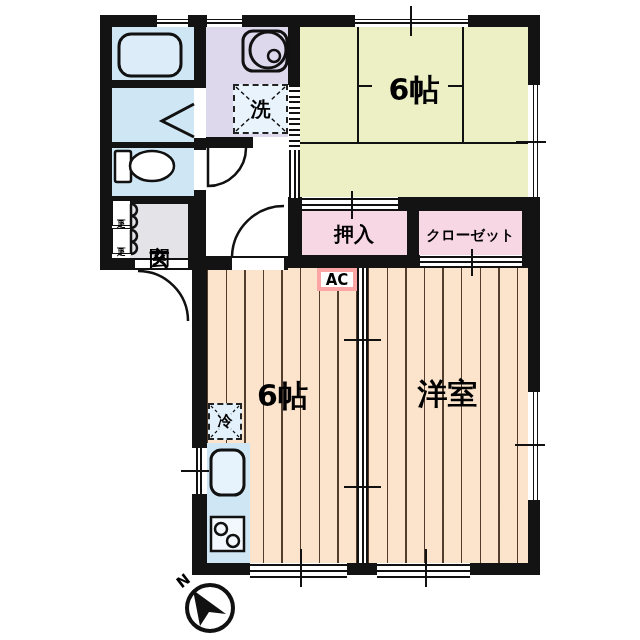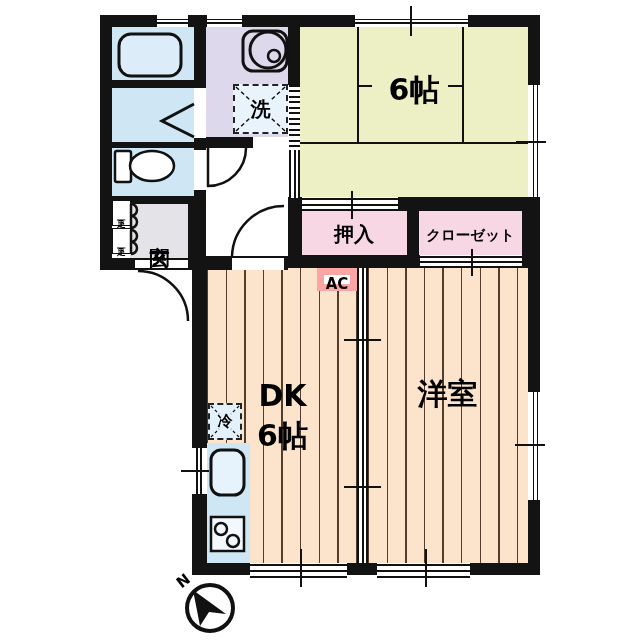--- a/index.html
+++ b/index.html
@@ -119,32 +119,31 @@
   <div class="gap" style="left:194px;top:150px;width:12px;height:40px;"></div>
   <div class="gap" style="left:232px;top:256px;width:52px;height:14px;border-top:2.5px solid #111;box-sizing:border-box;"></div>
   <div class="gap" style="left:135px;top:258px;width:53px;height:12px;border-top:2.5px solid #111;border-bottom:2.5px solid #111;box-sizing:border-box;"></div>
 
   <div class="dashedbox" style="left:233px;top:84px;width:55px;height:50px;background:#e9f3fc;">
     <span class="label" style="position:static;font-size:20px;">洗</span>
   </div>
   <div class="dashedbox" style="left:208px;top:403px;width:34px;height:37px;background:#e2f1fb;">
     <span class="label" style="position:static;font-size:15px;">冷</span>
   </div>
-  <div style="position:absolute;left:317px;top:268px;width:40px;height:23px;background:#fff;border:7px solid #fca5a5;box-sizing:border-box;display:flex;align-items:flex-start;justify-content:center;">
+  <div style="position:absolute;left:317px;top:268px;width:40px;height:23px;background:#fff;border:4px solid #fca5a5;box-sizing:border-box;display:flex;align-items:center;justify-content:center;">
     <span class="label" style="position:static;font-size:15px;font-weight:600;">AC</span>
   </div>
 
   <div class="label vtext" style="left:112px;top:200px;width:19px;height:26px;background:#fff;border:1.5px solid #111;box-sizing:border-box;font-size:8.5px;font-weight:600;line-height:1;display:flex;align-items:center;justify-content:center;">下足</div>
   <div class="label vtext" style="left:112px;top:228px;width:19px;height:26px;background:#fff;border:1.5px solid #111;box-sizing:border-box;font-size:8.5px;font-weight:600;line-height:1;display:flex;align-items:center;justify-content:center;">下足</div>
 
   <div class="label" style="left:330px;top:70px;width:168px;font-size:30px;line-height:1.33;">
     <div>6帖</div>
   </div>
   <div class="label" style="left:225px;top:376px;width:115px;font-size:30px;line-height:1.33;">
-    <div>DK</div>
     <div>6帖</div>
   </div>
   <div class="label" style="left:375px;top:374px;width:145px;font-size:30px;line-height:1.33;">
     <div>洋室</div>
   </div>
   <div class="label" style="left:304px;top:221px;width:100px;font-size:20px;">押入</div>
   <div class="label" style="left:419px;top:226px;width:103px;font-size:14.5px;">クローゼット</div>
   <div class="label vtext" style="left:150px;top:206px;height:52px;font-size:20px;line-height:1;letter-spacing:2px;">玄関</div>
 
 

